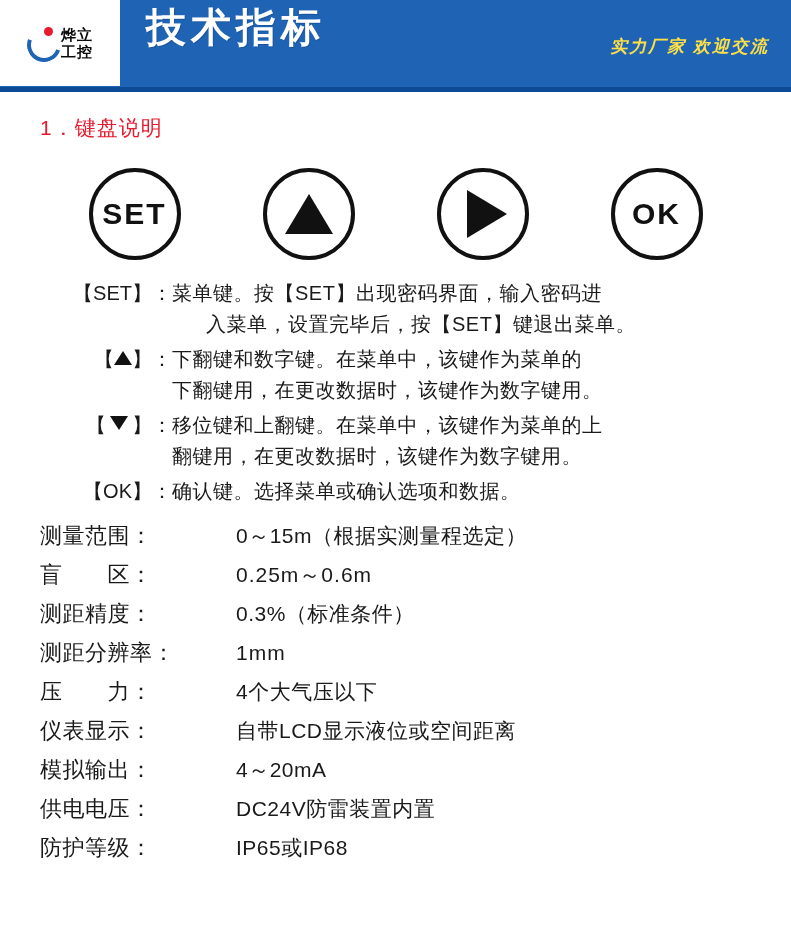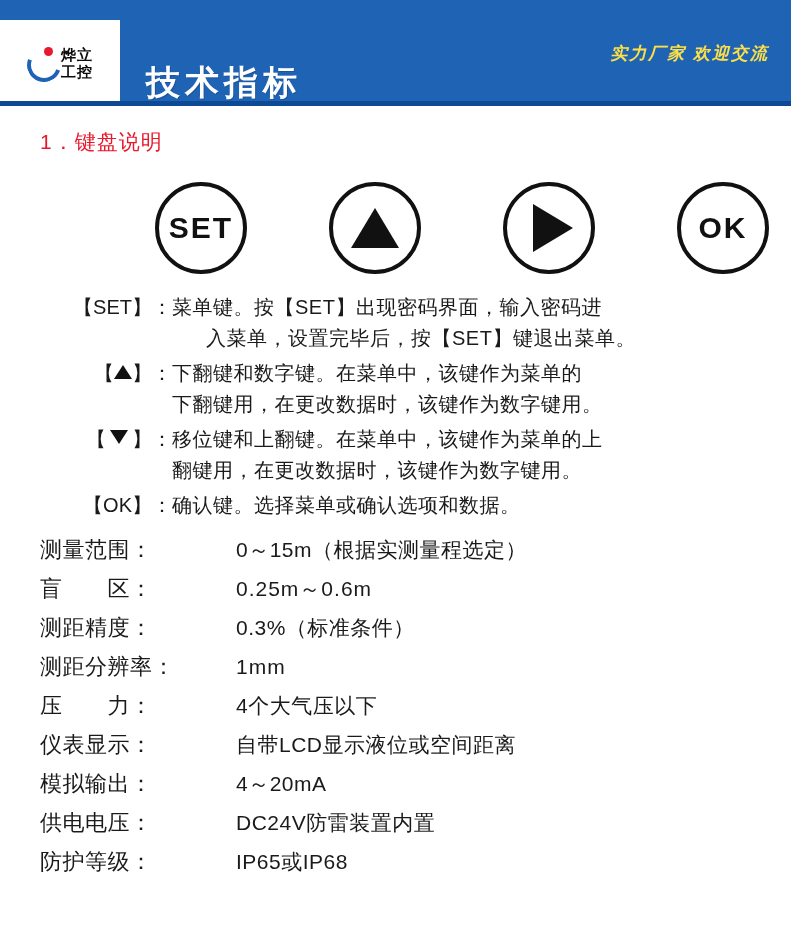--- a/index.html
+++ b/index.html
@@ -11,24 +11,24 @@
     height: 952px;
     background: #ffffff;
     font-family: "Liberation Sans", sans-serif;
     color: #1a1a1a;
     overflow: hidden;
   }
 
   
   .header {
     position: relative;
-    height: 106px;
+    height: 92px;
     background: #1f63b5;
     display: flex;
-    align-items: flex-end;
+    align-items: flex-start;
     overflow: hidden;
   }
   .header-left-block {
     width: 120px;
     height: 86px;
     background: #ffffff;
     display: flex;
     align-items: center;
     justify-content: center;
     position: relative;
@@ -68,21 +68,21 @@
   .logo-text {
     font-size: 15px;
     line-height: 17px;
     font-weight: bold;
     color: #0b0b0b;
     letter-spacing: 1px;
     font-family: "Liberation Sans", sans-serif;
   }
   .header-title {
     color: #ffffff;
-    font-size: 34px;
+    font-size: 40px;
     font-weight: bold;
     letter-spacing: 5px;
     margin-left: 26px;
     text-shadow: 1px 1px 0 rgba(0,0,0,0.15);
   }
   .header-slogan {
     position: absolute;
     right: 22px;
     top: 50%;
     transform: translateY(-50%);
@@ -109,21 +109,21 @@
     color: #e8192c;
     font-size: 21px;
     font-weight: normal;
     letter-spacing: 1px;
     margin: 22px 0 0 18px;
   }
 
   
   .keys-row {
     display: flex;
-    justify-content: flex-end;
+    justify-content: center;
     align-items: center;
     gap: 82px;
     margin: 26px 0 18px 0;
   }
   .key-btn {
     width: 92px;
     height: 92px;
     border-radius: 50%;
     border: 4px solid #111111;
     display: flex;

